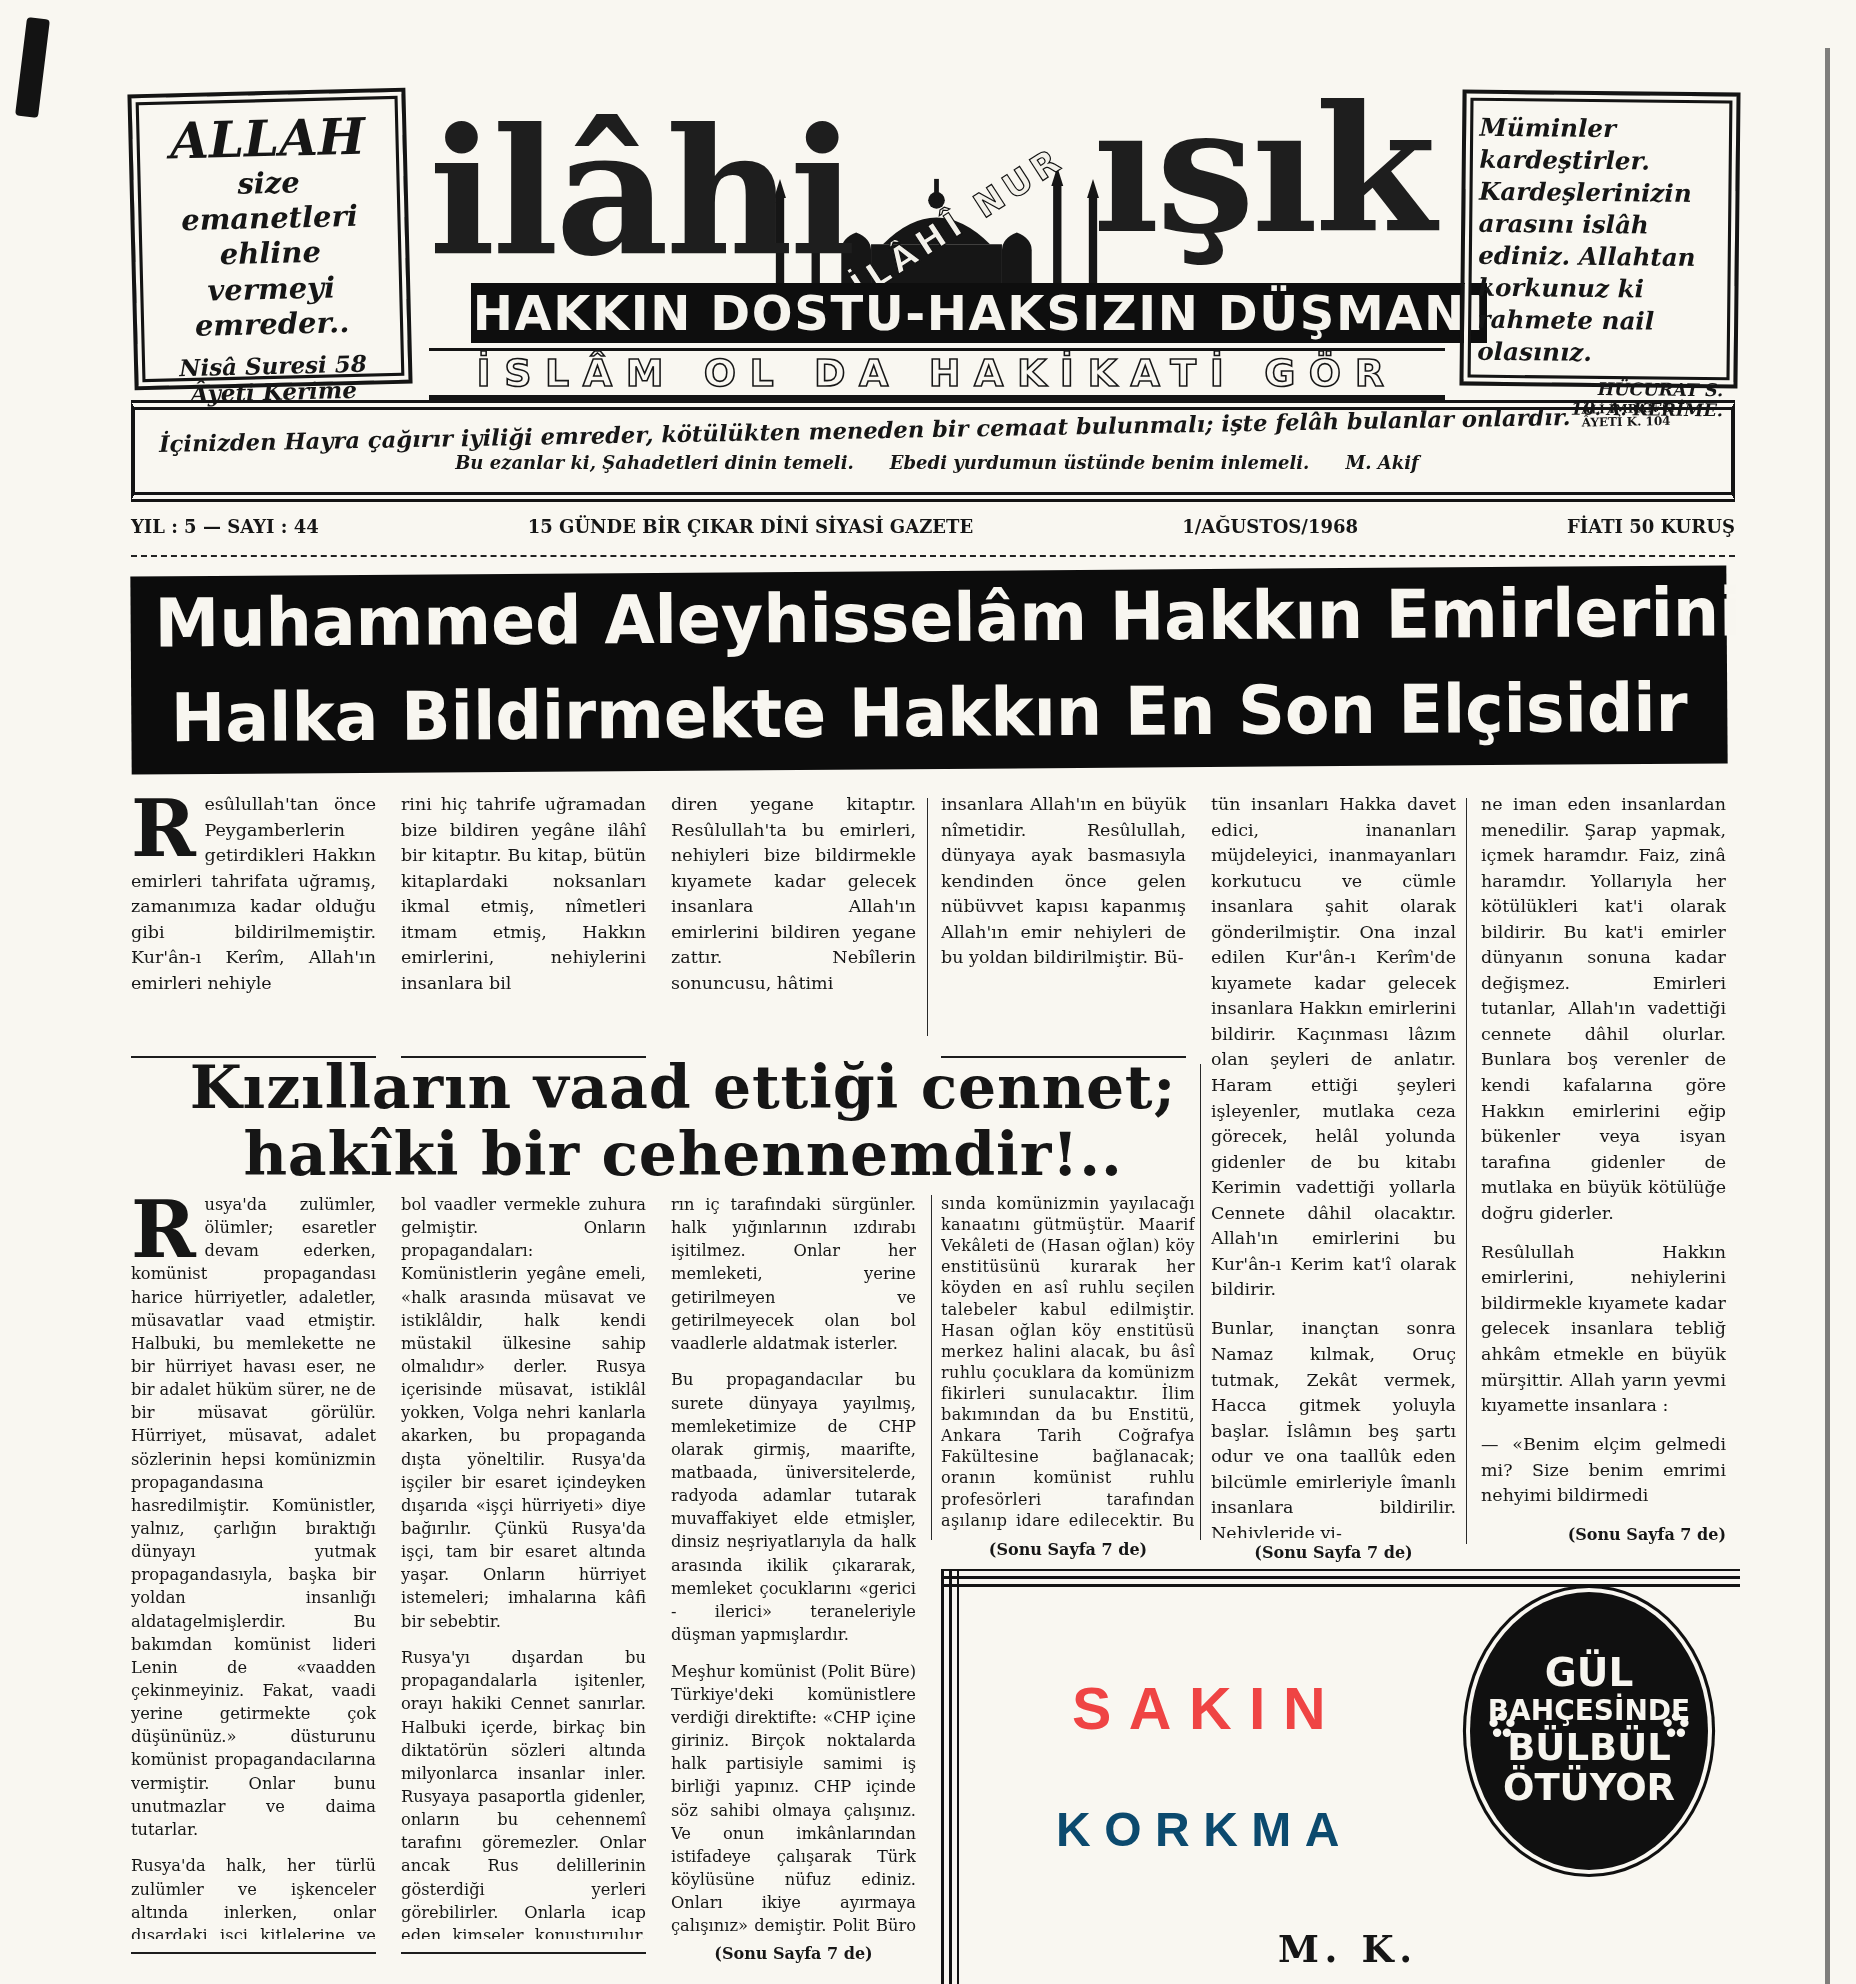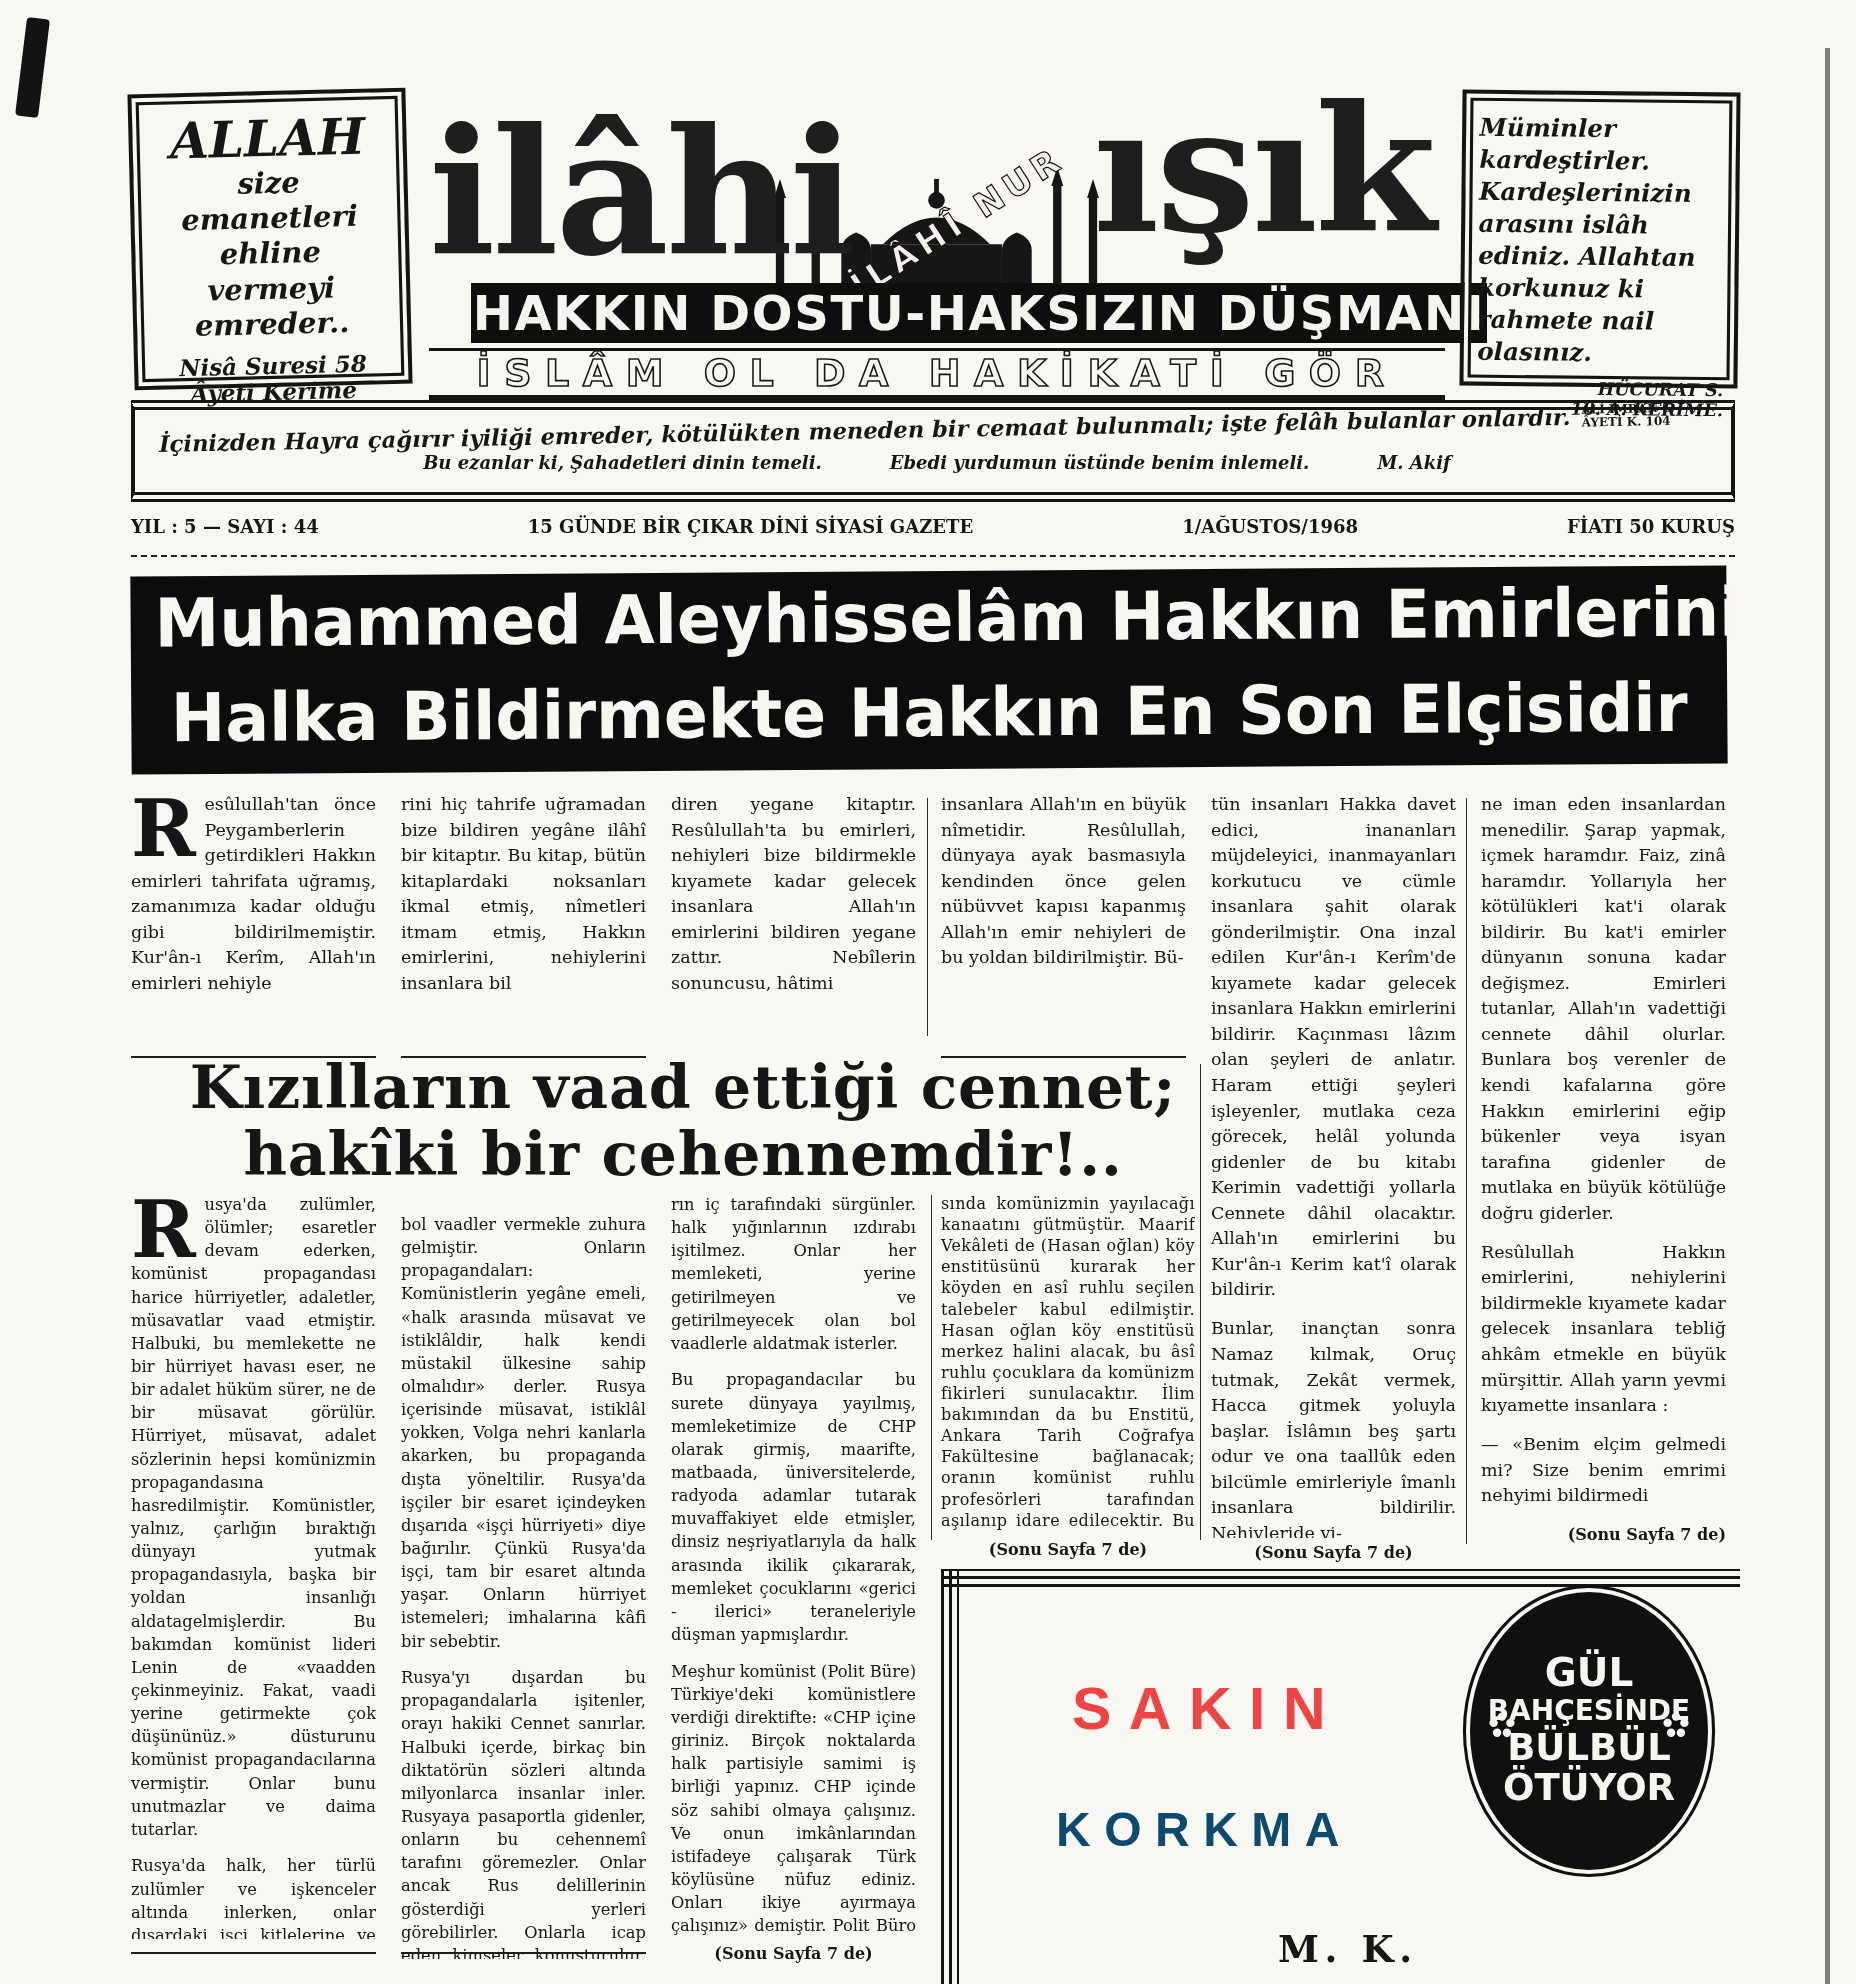--- a/index.html
+++ b/index.html
@@ -43,21 +43,21 @@
           letter-spacing:13.5px;color:#f9f7f1;-webkit-text-stroke:1.6px #161616;white-space:nowrap;}
 
   
   #epigraph{position:absolute;left:131px;top:400px;width:1604px;height:102px;
             border-top:10.3px double #141414;border-bottom:10.3px double #141414;
             border-left:4px solid #141414;border-right:4px solid #141414;
             box-sizing:border-box;padding:5.6px 16px 2.4px 24px;}
   #epi1{display:flex;align-items:flex-start;transform:rotate(-1.1deg);}
   #epi1 .txt{font-size:22.6px;font-weight:bold;font-style:italic;white-space:nowrap;}
   #epi1 .ref{font-size:12px;font-weight:bold;margin-left:11px;line-height:1.1;}
-  #epi2{margin-top:10.3px;display:flex;justify-content:center;gap:68px;
+  #epi2{margin-top:10.3px;display:flex;justify-content:center;gap:36px;
         font-size:18px;font-weight:bold;font-style:italic;}
 
   
   #dateline{position:absolute;left:131px;top:516px;width:1604px;display:flex;
             justify-content:space-between;font-weight:bold;font-size:18px;}
   #dateline-rule{position:absolute;left:131px;top:555px;width:1604px;
                  border-top:2.4px dashed #232323;}
 
   
   #lead-head{position:absolute;left:131px;top:571px;width:1596px;height:198px;
@@ -81,21 +81,21 @@
   #lead-c5{left:1211px;top:792px;width:245px;height:746px;}
   #lead-c6{left:1481px;top:792px;width:245px;height:730px;}
 
   .hrule{position:absolute;border-top:2.4px solid #1d1d1d;width:245px;}
   .vrule{position:absolute;border-left:1.6px solid #2a2a2a;}
 
   
   #second-head{position:absolute;left:167px;top:1054px;width:1032px;text-align:center;
                font-weight:bold;font-size:60px;line-height:1.12;letter-spacing:0.8px;}
   #k1{left:131px;top:1193px;width:245px;height:746px;font-size:16.3px;line-height:1.42;}
-  #k2{left:401px;top:1193px;width:245px;height:746px;font-size:16.3px;line-height:1.42;margin-top:20px;}
+  #k2{left:401px;top:1193px;width:245px;height:746px;font-size:16.3px;line-height:1.42;}
   #k3{left:671px;top:1193px;width:245px;height:746px;font-size:16.3px;line-height:1.42;}
   #k4{left:941px;top:1193px;width:254px;height:341px;font-size:16px;line-height:1.32;
       letter-spacing:0.4px;}
 
   
   #kbox{position:absolute;left:941px;top:1569px;width:799px;height:1055px;}
   .kb-edge{position:absolute;background:repeating-linear-gradient(0deg,#141414 0 3.2px,transparent 3.2px 8px);}
   #kb-top{left:0;top:0;width:100%;height:18px;}
   #kb-left{left:0;top:0;width:18px;height:100%;
            background:repeating-linear-gradient(90deg,#141414 0 3.2px,transparent 3.2px 8px);}

